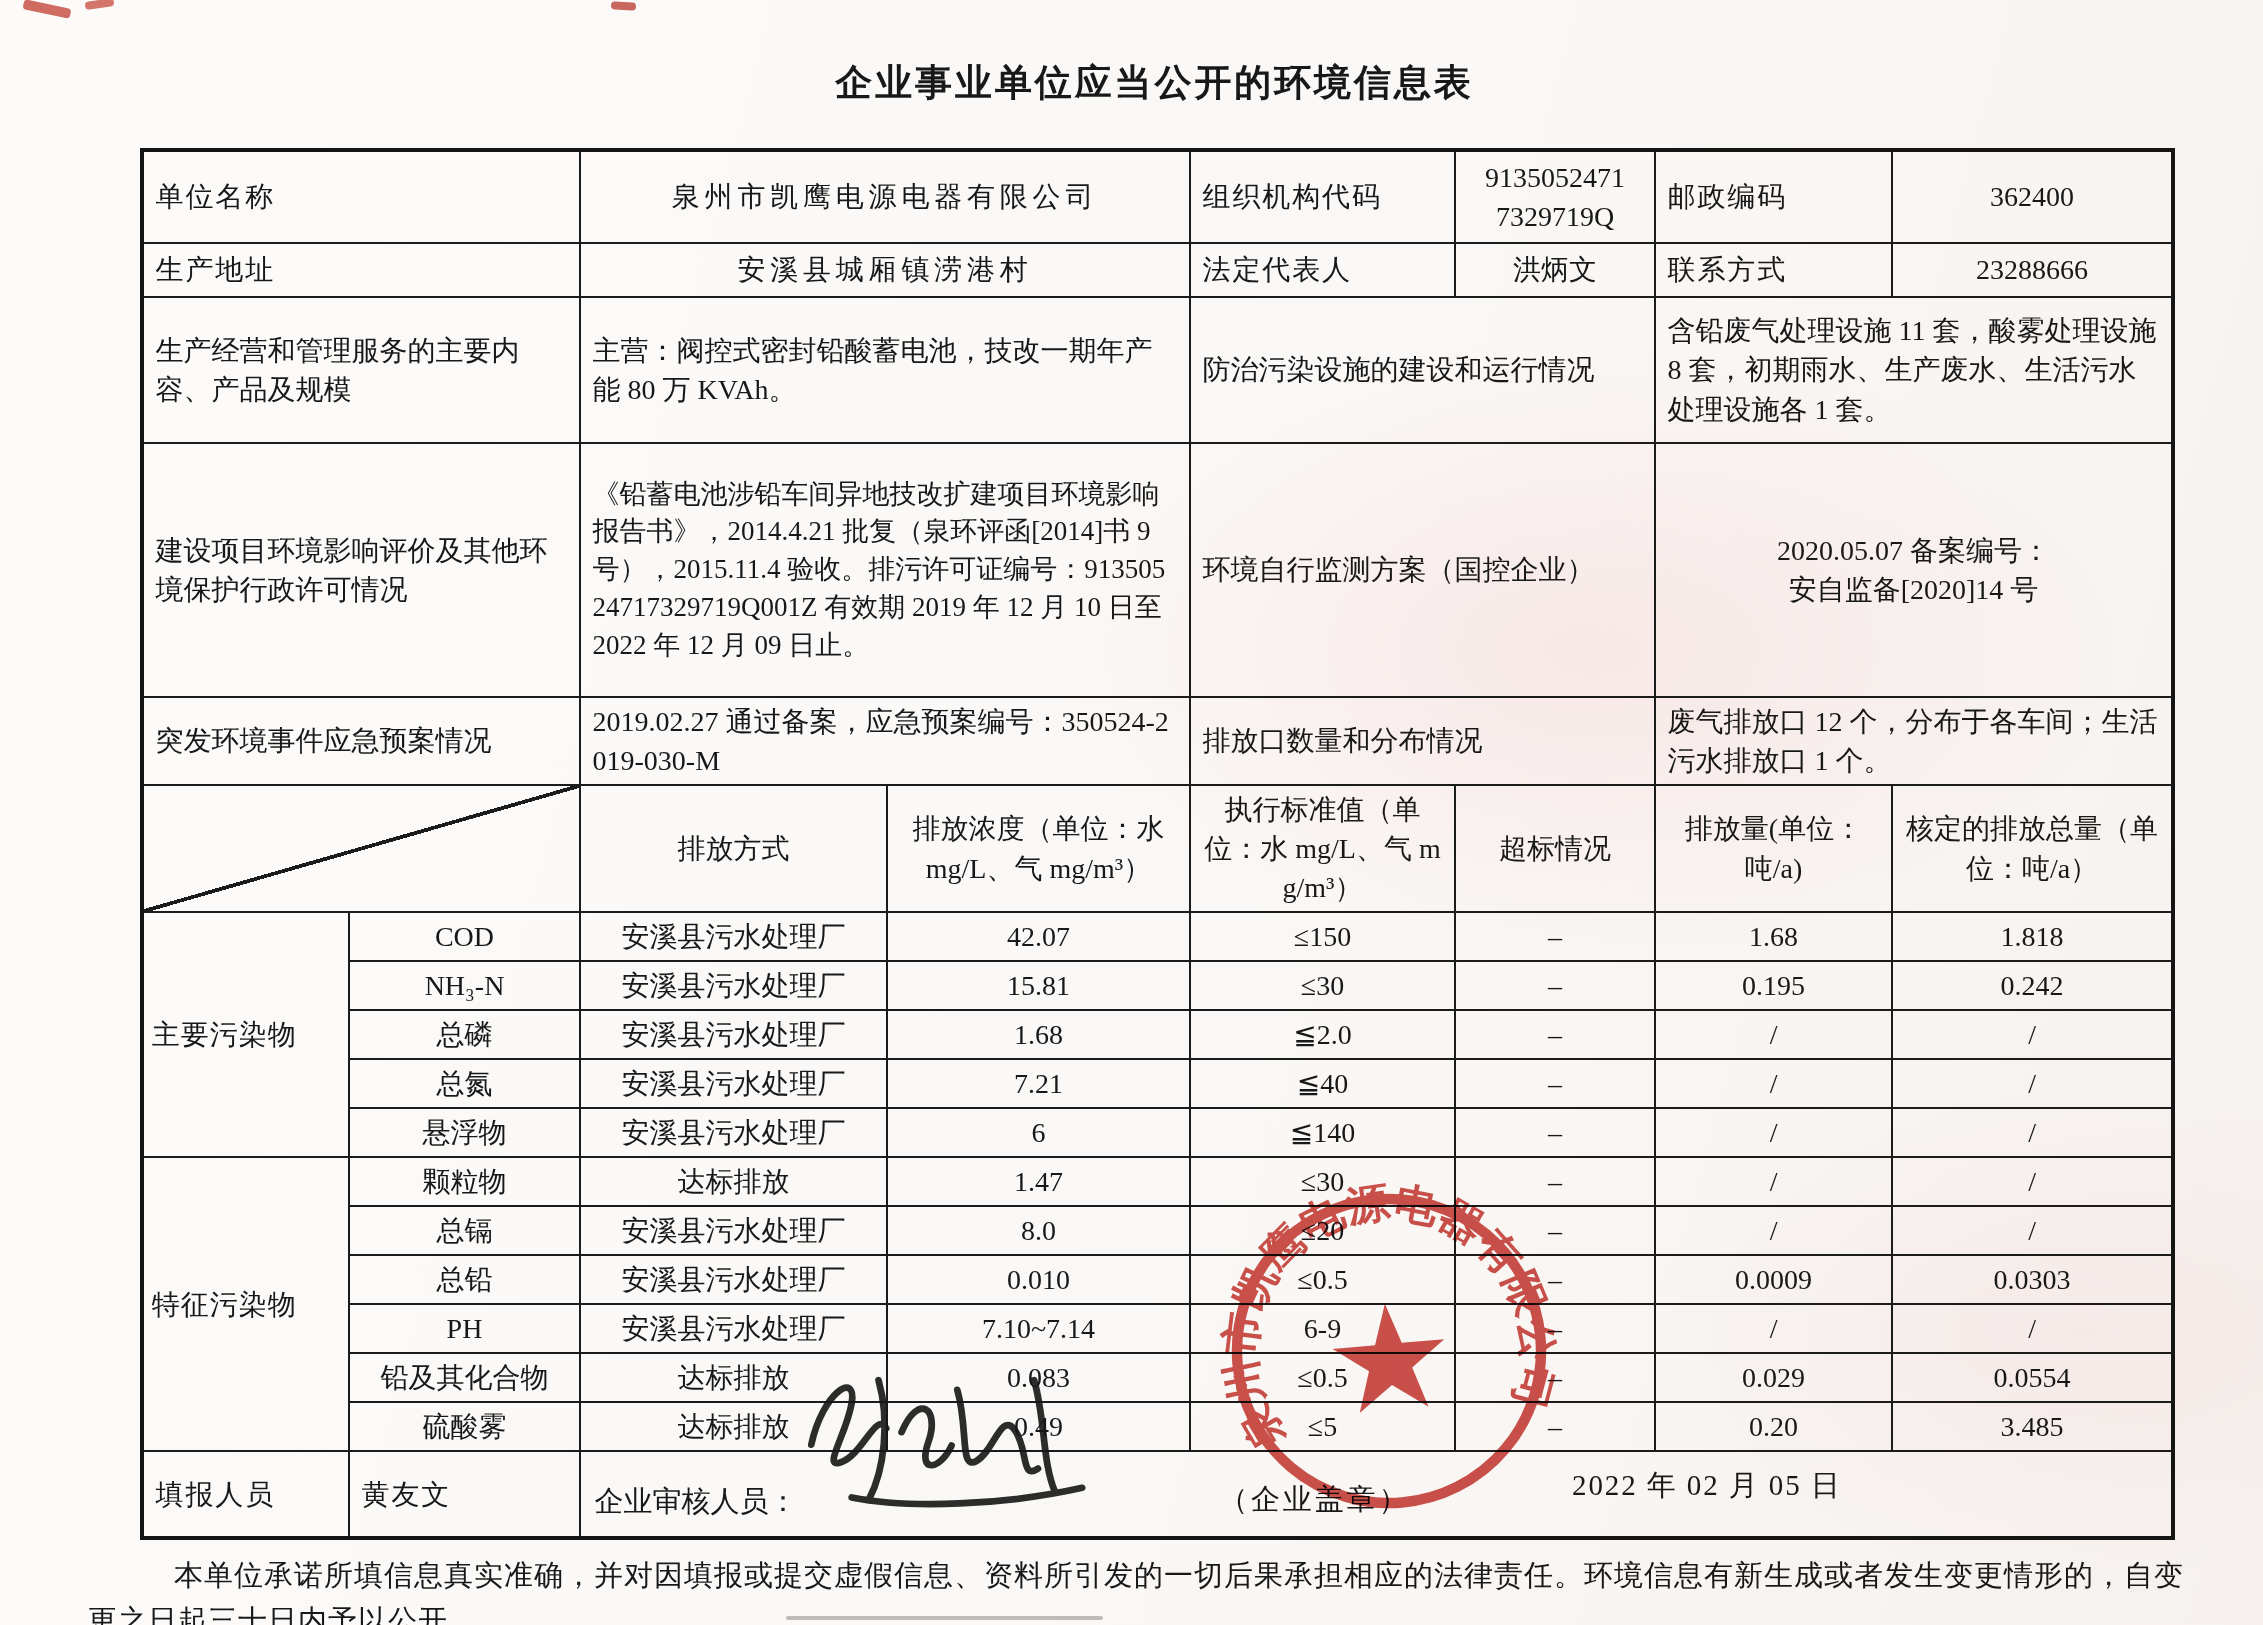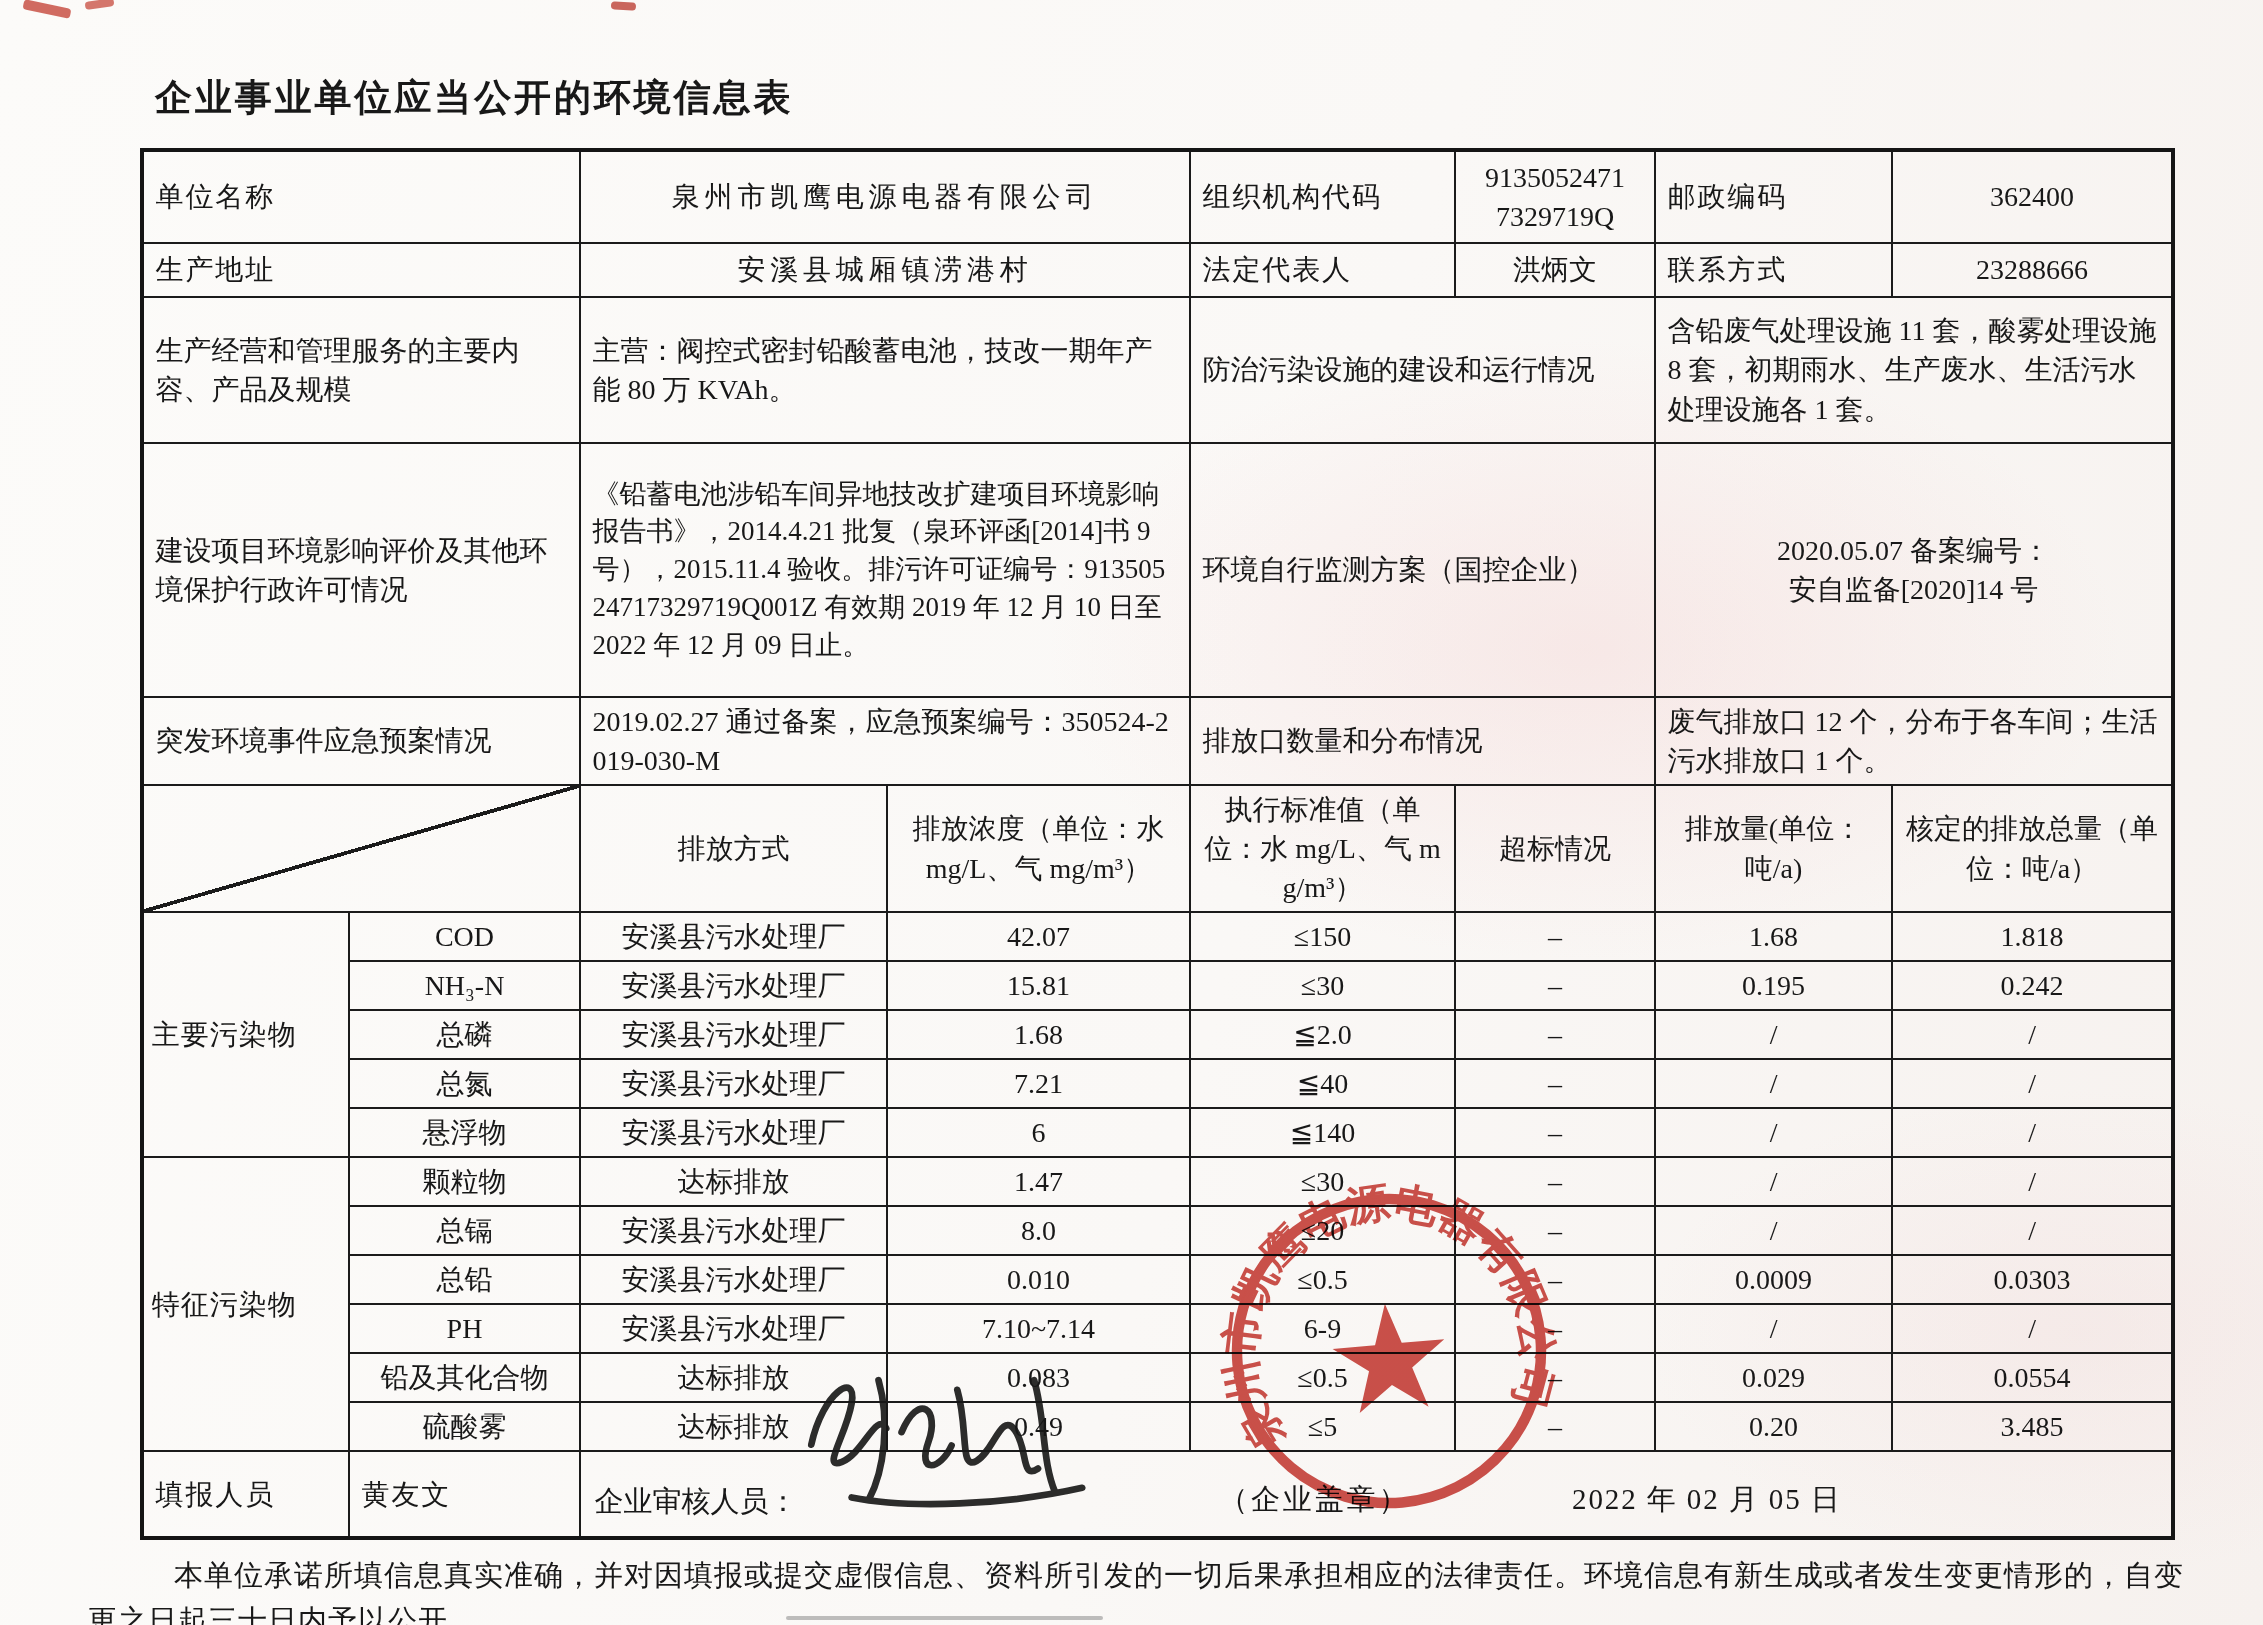--- a/index.html
+++ b/index.html
@@ -5,22 +5,22 @@
   html,body{margin:0;padding:0;}
   .page{
     position:relative; width:2263px; height:1625px; overflow:hidden;
     font-family:"Liberation Serif","DejaVu Serif",serif; color:#181818;
     background:
       radial-gradient(865px 500px at 70% 40%, rgba(243,205,205,0.35), rgba(243,205,205,0) 62%),
       radial-gradient(730px 403px at 92% 82%, rgba(240,214,214,0.30), rgba(240,214,214,0) 60%),
       linear-gradient(105deg,#fcfbf9 0%, #faf8f6 55%, #f6f1ee 100%);
   }
   .title{
-    position:absolute; left:140px; top:58px; width:2029px; margin:15px;
-    text-align:left; font-size:37px; font-weight:700; letter-spacing:2.9px;
+    position:absolute; left:140px; top:58px; width:2029px; margin:0;
+    text-align:center; font-size:37px; font-weight:700; letter-spacing:2.9px;
   }
   table.sheet{
     position:absolute; left:140px; top:148px; width:2029px;
     border-collapse:collapse; table-layout:fixed;
     border:4.8px solid #151515;
   }
   table.sheet td{
     border:2.9px solid #1b1b1b; font-size:28px; line-height:1.4;
     padding:3.8px 11.5px; vertical-align:middle; word-break:break-all;
   }
@@ -37,21 +37,21 @@
   .group-cell{text-align:left; letter-spacing:1px;}
   .group-top{vertical-align:top; padding-top:17.3px;}
   .diag{
     background:linear-gradient(to bottom right,
       transparent calc(50% - 1.9px), #1b1b1b calc(50% - 1.9px),
       #1b1b1b calc(50% + 1.9px), transparent calc(50% + 1.9px));
   }
   .sign-cell{position:relative;text-decoration:underline;}
   .reviewer-label{position:absolute; left:13.4px; top:29px; font-size:29px;}
   .seal-note{position:absolute; left:638px; top:27px; font-size:29px; letter-spacing:2.9px;}
-  .sign-date{position:absolute; left:991px; top:27px; font-size:29px; letter-spacing:1.9px;}
+  .sign-date{position:absolute; left:991px; top:13px; font-size:29px; letter-spacing:1.9px;}
   .signature-svg{position:absolute; left:794px; top:1351px; width:317px; height:168px; z-index:3;}
   .stamp{
     position:absolute; left:1218px; top:1180px; width:342px; height:342px;
     z-index:4; opacity:0.88; mix-blend-mode:multiply; transform:rotate(-5deg);
   }
   .footer-note{
     position:absolute; left:88px; top:1524px; width:2119px;
     font-size:29px; line-height:1.55; text-indent:86px; letter-spacing:1px;
   }
   .artifact{position:absolute; border-radius:3.8px; opacity:0.75;}

